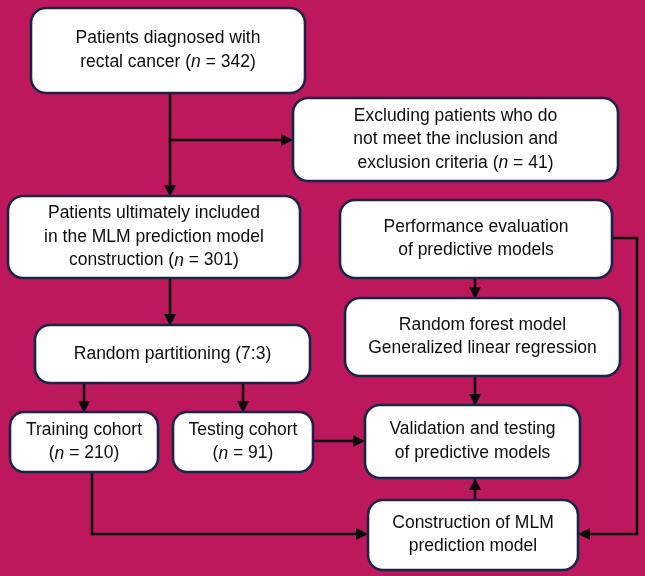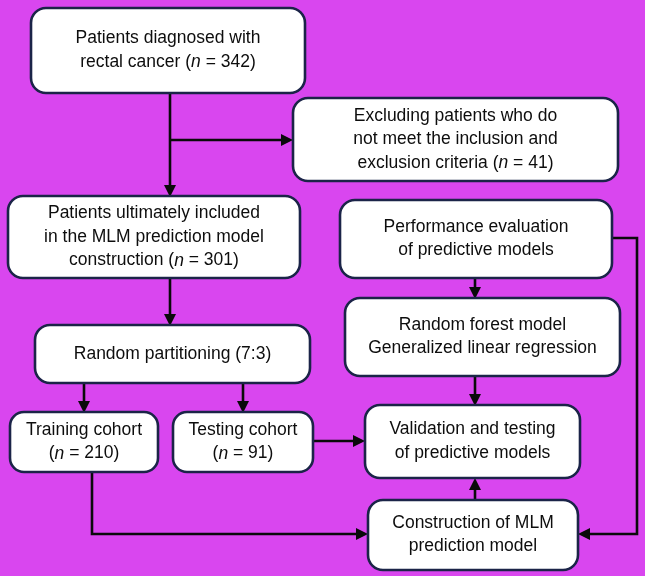--- a/index.html
+++ b/index.html
@@ -48,21 +48,21 @@
     fill: none;
     stroke-linecap: butt;
   }
   .arrow-head {
     fill: #0a0a0a;
   }
 </style>
 </head>
 <body>
 
-<div id="flow-root" style="background: #d946ef; text-align: center;">
+<div id="flow-root" style="background: #be185d; text-align: center;">
   <svg id="flow-svg" viewBox="0 0 645 576">
 
     <g>
 
       <path class="link-line" d="M170,93 L170,190" style="stroke: rgb(10, 10, 10);"></path>
       <polygon class="arrow-head" points="170,197 164,185 176,185" style="fill: rgb(10, 10, 10);"></polygon>
 
       <path class="link-line" d="M170,140 L286,140" style="stroke: rgb(10, 10, 10);"></path>
       <polygon class="arrow-head" points="293,140 281,134 281,146" style="fill: rgb(10, 10, 10);"></polygon>
 

